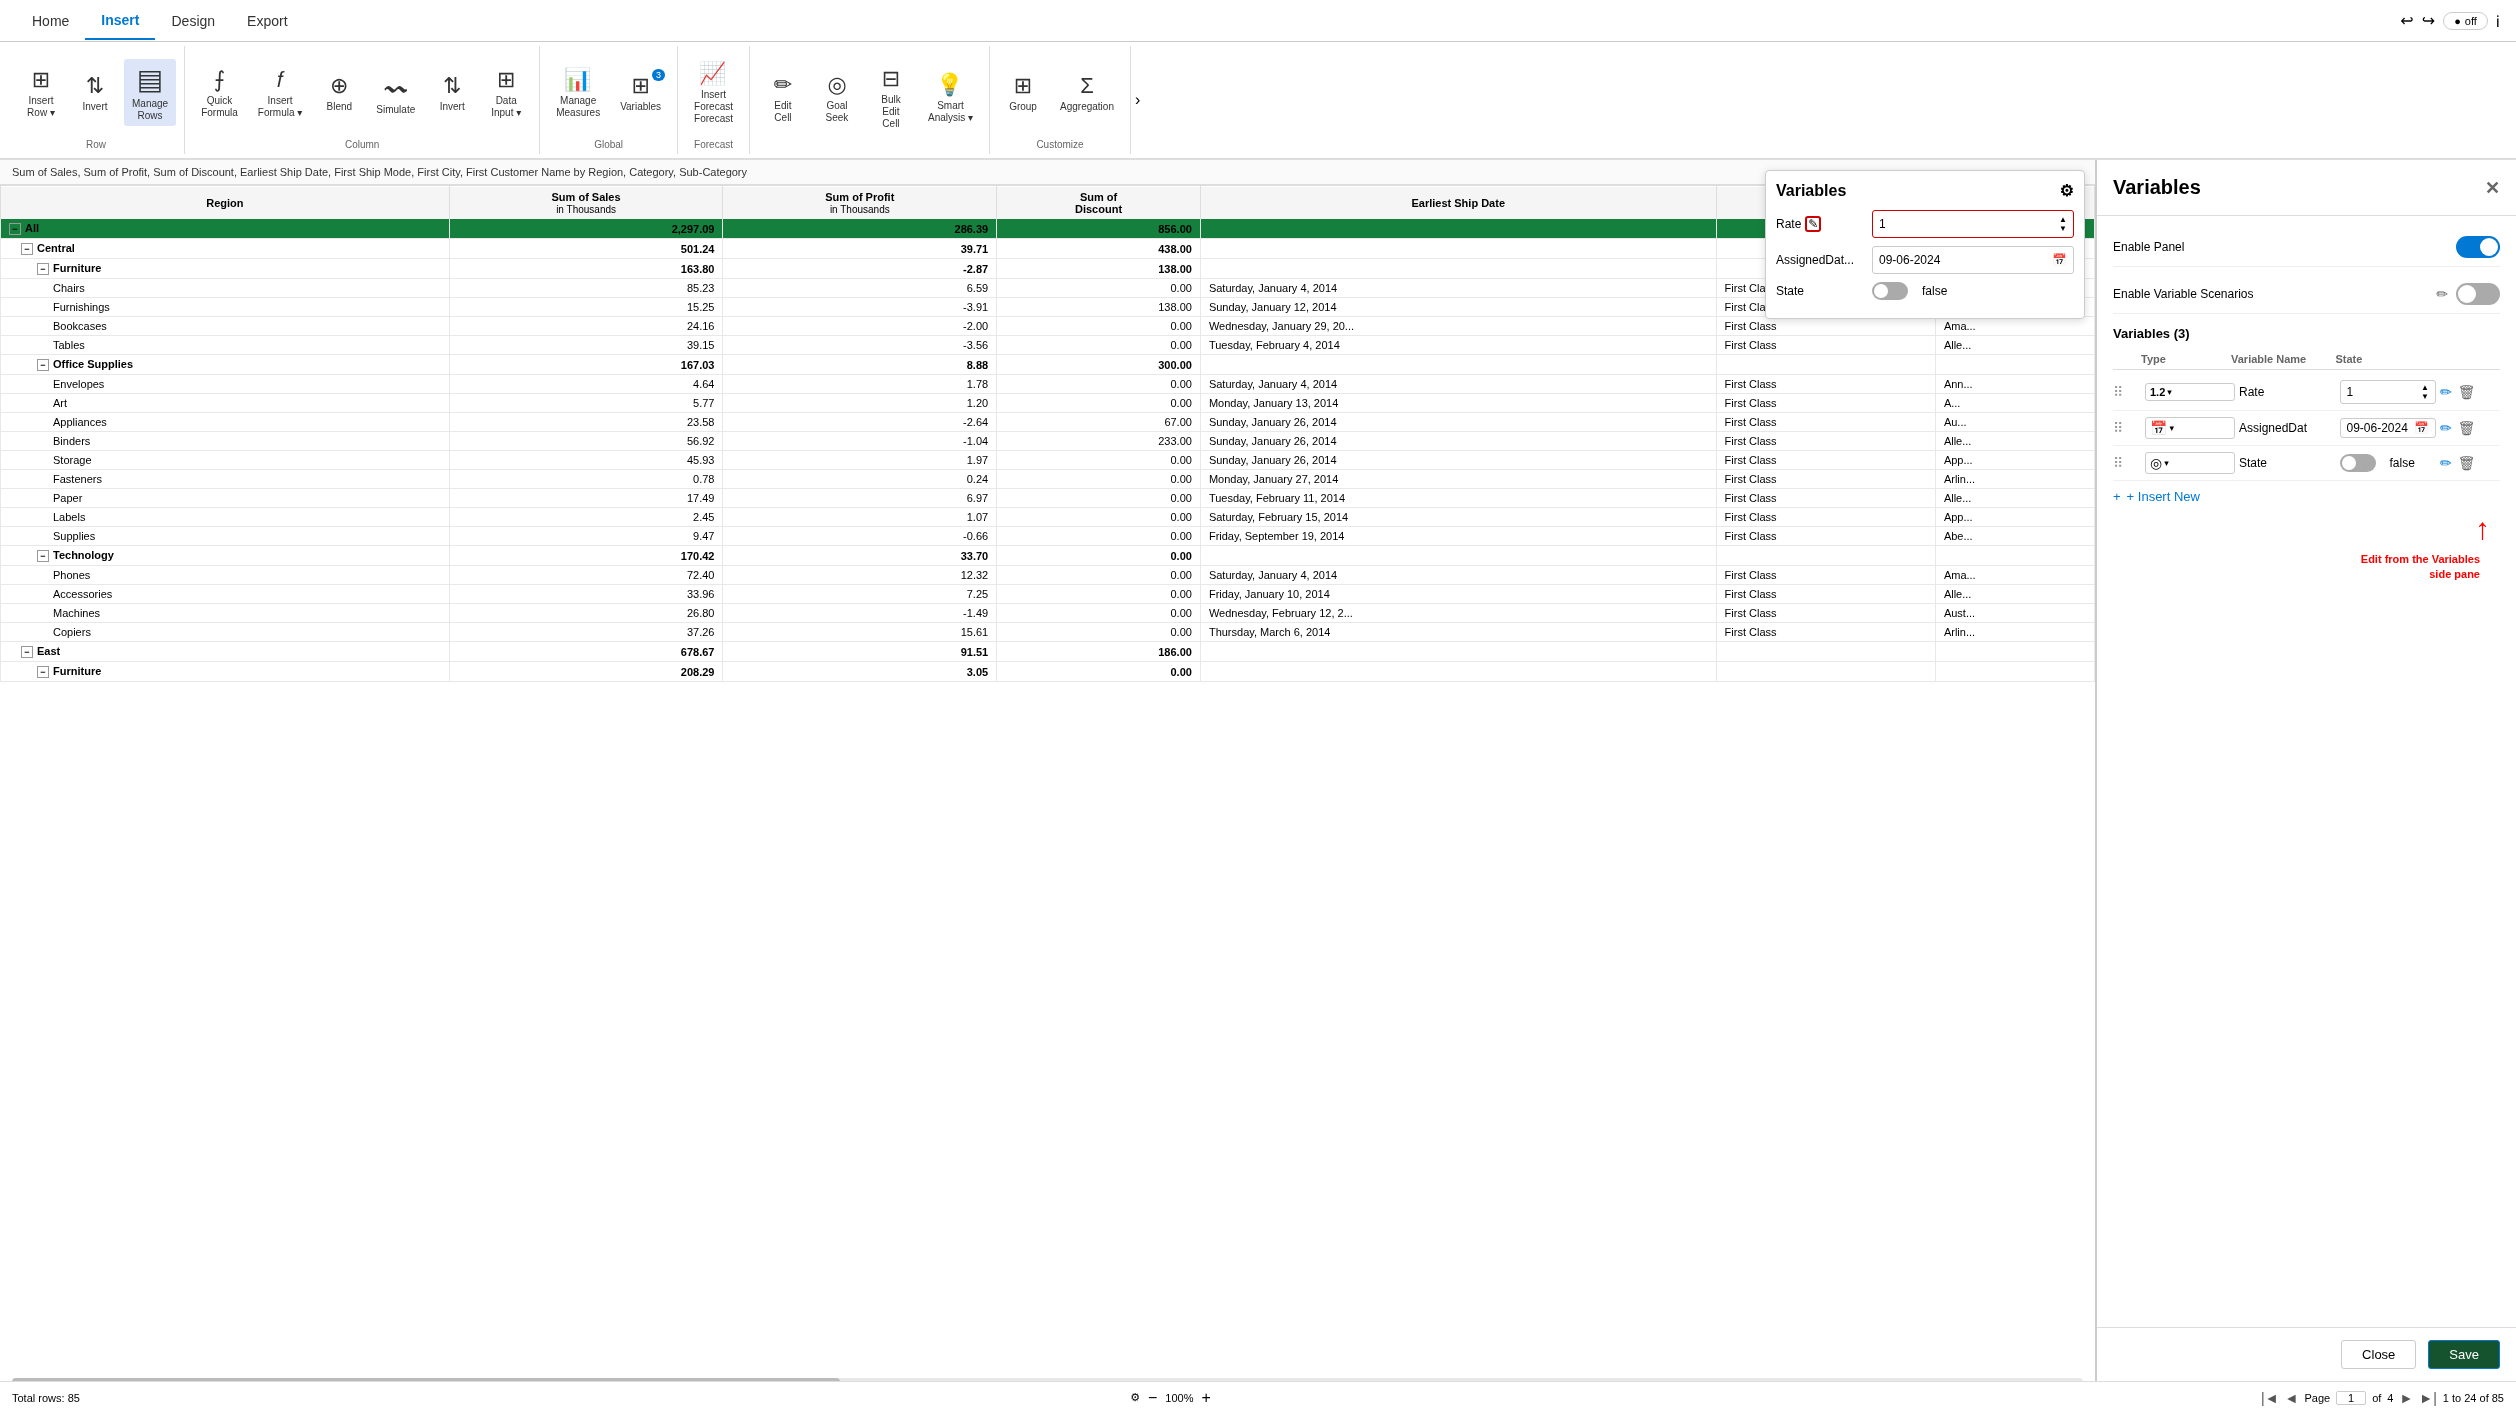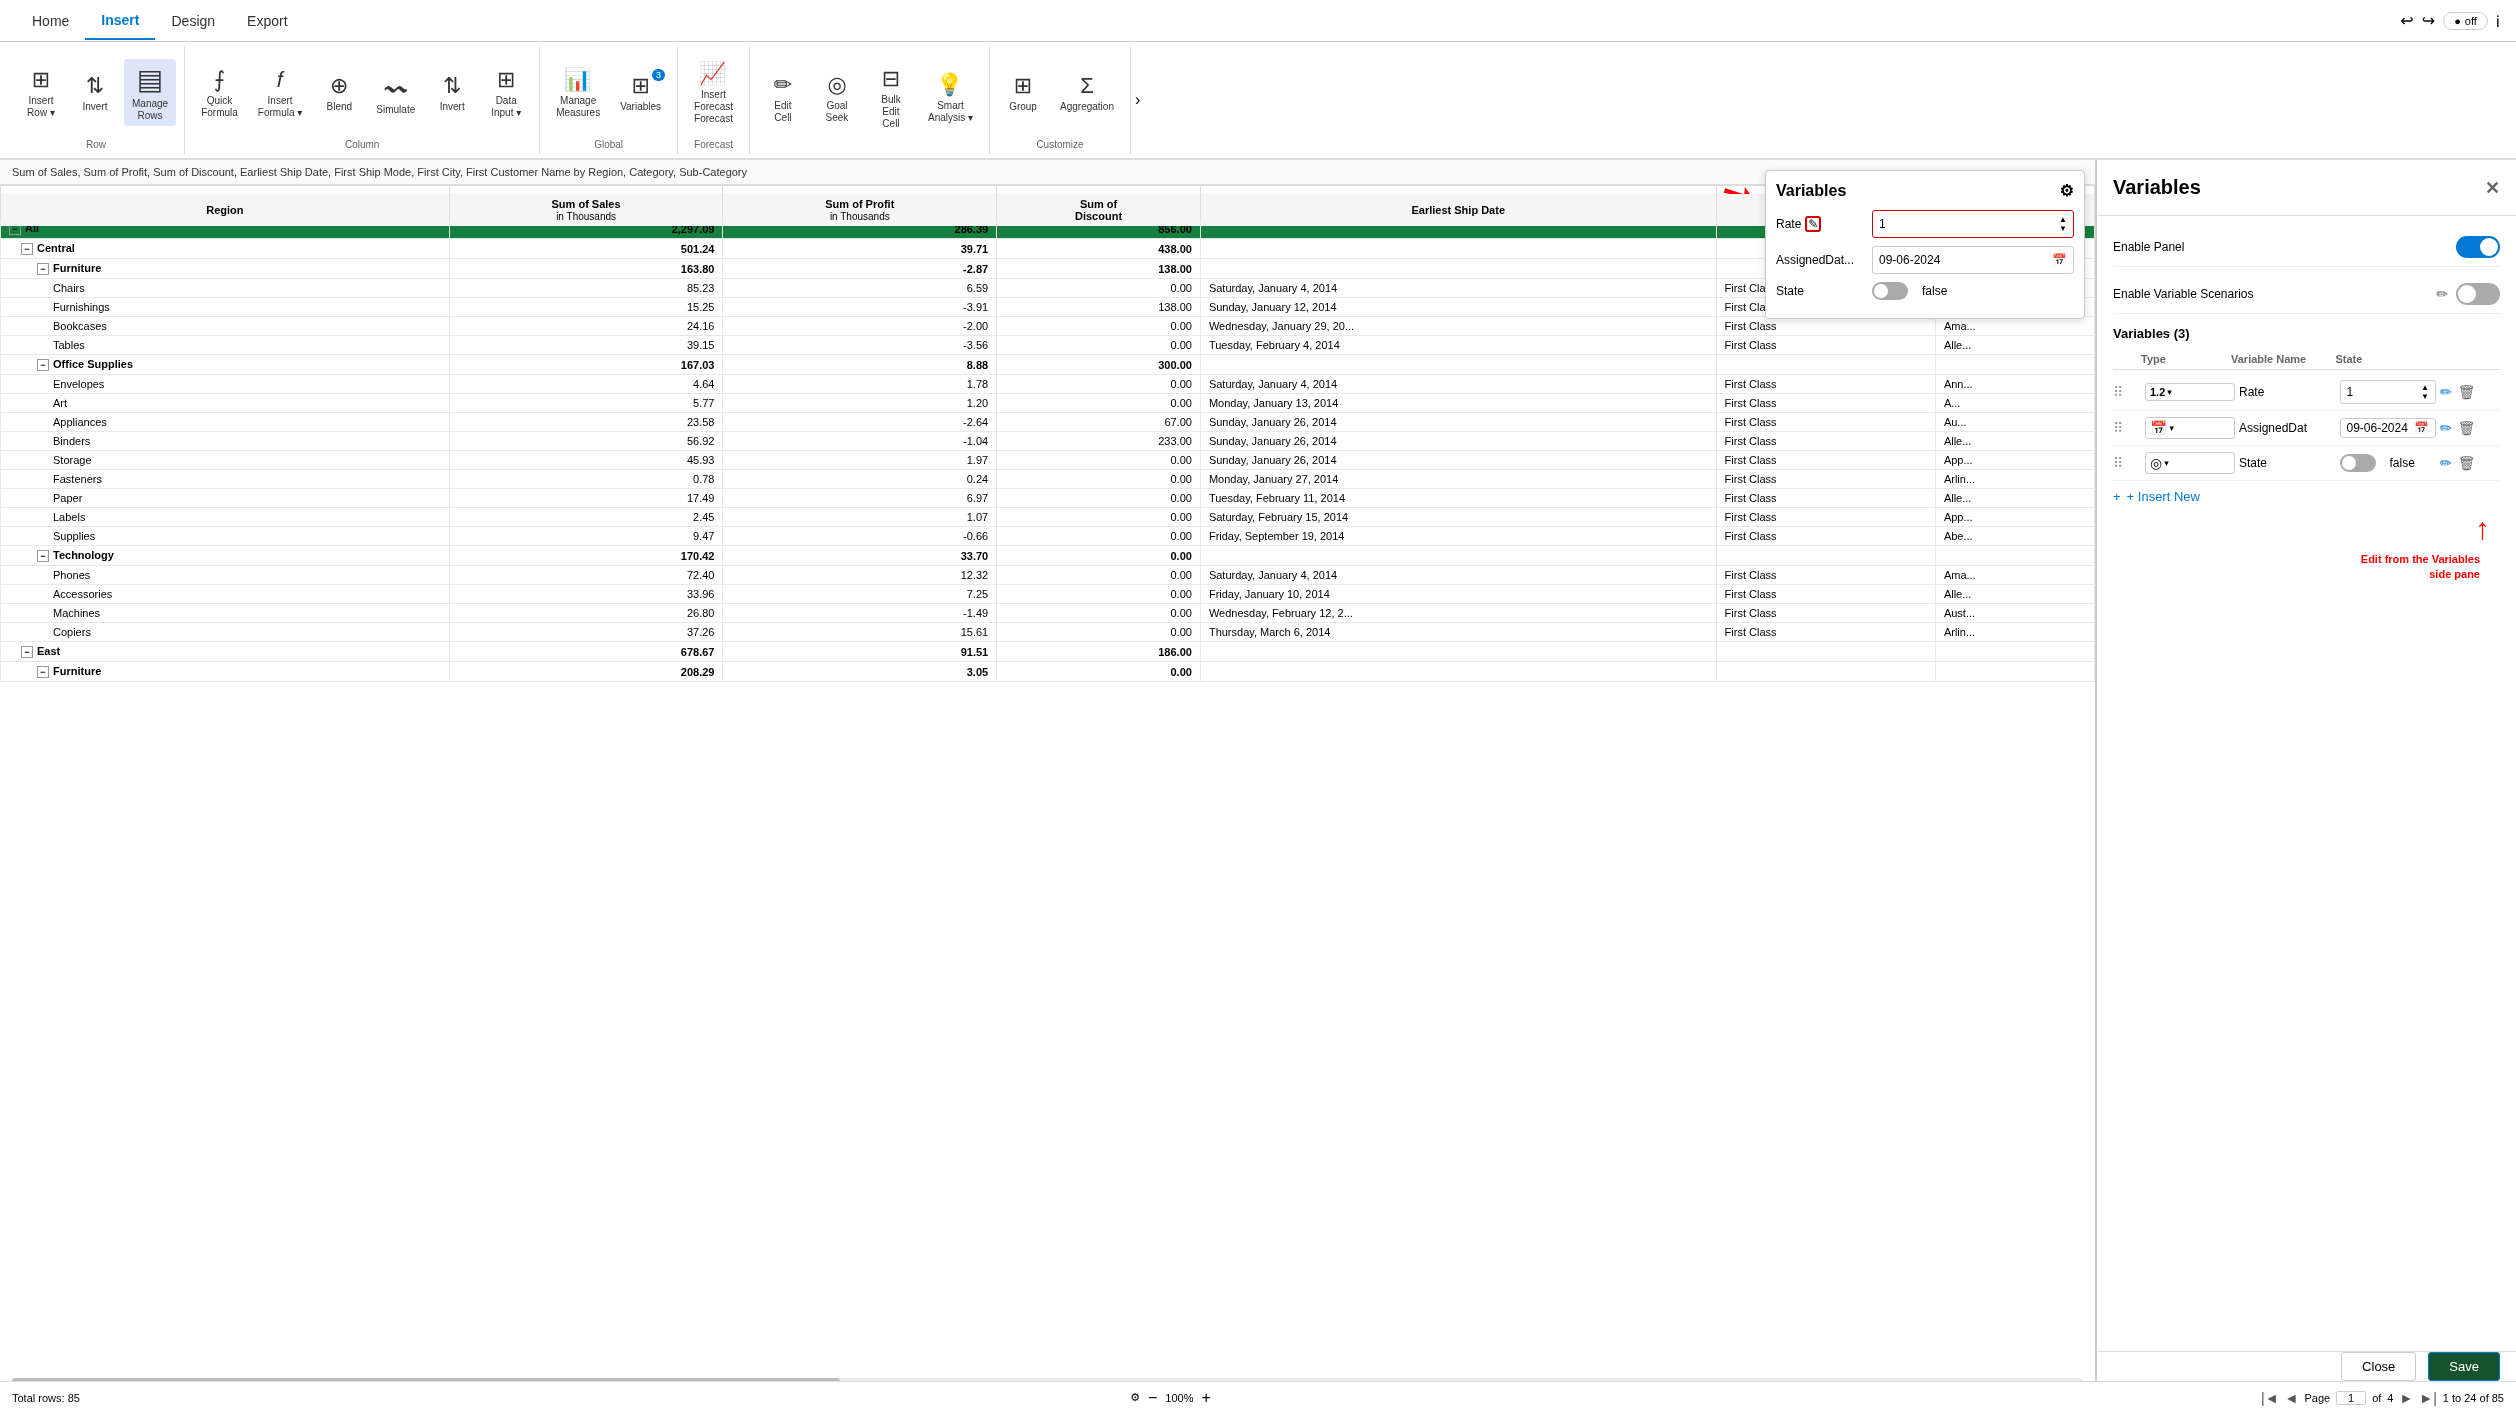--- a/index.html
+++ b/index.html
@@ -14,21 +14,21 @@
     .ribbon-items { display: flex; gap: 4px; align-items: center; flex: 1; }
     .ribbon-btn { display: flex; flex-direction: column; align-items: center; padding: 4px 8px; cursor: pointer; border-radius: 3px; font-size: 10px; color: #333; min-width: 50px; }
     .ribbon-btn.active { background: #dce6f8; }
     .ribbon-btn .icon { font-size: 22px; margin-bottom: 2px; }
     .ribbon-btn .label { text-align: center; line-height: 1.2; font-size: 10px; }
 
     
     .table-panel { flex: 1; background: #fff; overflow: auto; border-right: 1px solid #ccc; position: relative; }
     .field-summary { font-size: 11px; color: #333; padding: 6px 12px; border-bottom: 1px solid #ddd; background: #fafafa; }
     .data-table { width: 100%; border-collapse: collapse; font-size: 11px; }
-    .data-table th { background: #f5f5f5; border: 1px solid #ddd; padding: 4px 8px; text-align: center; font-weight: 600; font-size: 11px; position: sticky; top: 8px; z-index: 2; }
+    .data-table th { background: #f5f5f5; border: 1px solid #ddd; padding: 4px 8px; text-align: center; font-weight: 600; font-size: 11px; position: sticky; top: 1px; z-index: 2; }
     .data-table td { border: 1px solid #e8e8e8; padding: 3px 8px; white-space: nowrap; }
     .data-table .num { text-align: right; }
     .expand-icon { display: inline-block; width: 12px; height: 12px; border: 1px solid #999; text-align: center; line-height: 10px; font-size: 9px; cursor: pointer; margin-right: 4px; }
 
     
     .variables-float { position: absolute; right: 10px; top: 10px; background: #fff; border: 1px solid #ccc; border-radius: 4px; padding: 10px; width: 320px; z-index: 10; box-shadow: 0 2px 8px rgba(0,0,0,0.15); }
     .variables-float-title { font-size: 16px; font-weight: 600; display: flex; justify-content: space-between; align-items: center; margin-bottom: 10px; }
     .gear-icon { cursor: pointer; font-size: 16px; }
     .var-row { display: flex; align-items: center; margin-bottom: 8px; gap: 6px; }
     .var-label { font-size: 12px; width: 90px; flex-shrink: 0; }
@@ -46,21 +46,21 @@
     .enable-row { display: flex; justify-content: space-between; align-items: center; padding: 8px 0; border-bottom: 1px solid #eee; margin-bottom: 8px; }
     .toggle-blue { width: 44px; height: 22px; background: #0078d4; border-radius: 11px; position: relative; cursor: pointer; }
     .toggle-blue::after { content: ''; position: absolute; width: 18px; height: 18px; background: #fff; border-radius: 50%; top: 2px; right: 2px; }
     .toggle-gray { width: 44px; height: 22px; background: #aaa; border-radius: 11px; position: relative; cursor: pointer; }
     .toggle-gray::after { content: ''; position: absolute; width: 18px; height: 18px; background: #fff; border-radius: 50%; top: 2px; left: 2px; }
     .enable-scenarios { display: flex; justify-content: space-between; align-items: center; padding: 8px 0; border-bottom: 1px solid #eee; margin-bottom: 12px; }
     .vars-count-label { font-size: 13px; font-weight: 600; margin-bottom: 8px; }
     .edit-icon-btn { cursor: pointer; font-size: 14px; color: #0078d4; }
     .delete-icon-btn { cursor: pointer; font-size: 14px; color: #666; }
     .insert-new-btn { display: flex; align-items: center; gap: 6px; color: #0078d4; cursor: pointer; padding: 8px 0; font-size: 13px; }
-    .side-pane-footer { padding: 0 16px; border-top: 1px solid #ddd; display: flex; justify-content: flex-end; gap: 12px; }
+    .side-pane-footer { padding: 12px 16px; border-top: 1px solid #ddd; display: flex; justify-content: flex-end; gap: 12px; }
     .btn-close { padding: 6px 20px; border: 1px solid #ccc; background: #fff; border-radius: 3px; cursor: pointer; font-size: 13px; }
     .btn-save { padding: 6px 20px; border: 1px solid #0078d4; background: #14532d; color: #fff; border-radius: 3px; cursor: pointer; font-size: 13px; }
 
     
     .status-bar { display: flex; justify-content: space-between; align-items: center; background: #fff; border-top: 1px solid #ddd; padding: 4px 12px; height: 32px; font-size: 11px; }
     .pagination { display: flex; align-items: center; gap: 6px; }
     .page-nav-btn { cursor: pointer; font-size: 14px; color: #555; }
 
     
     .drag-handle { cursor: grab; font-size: 14px; color: #999; }

